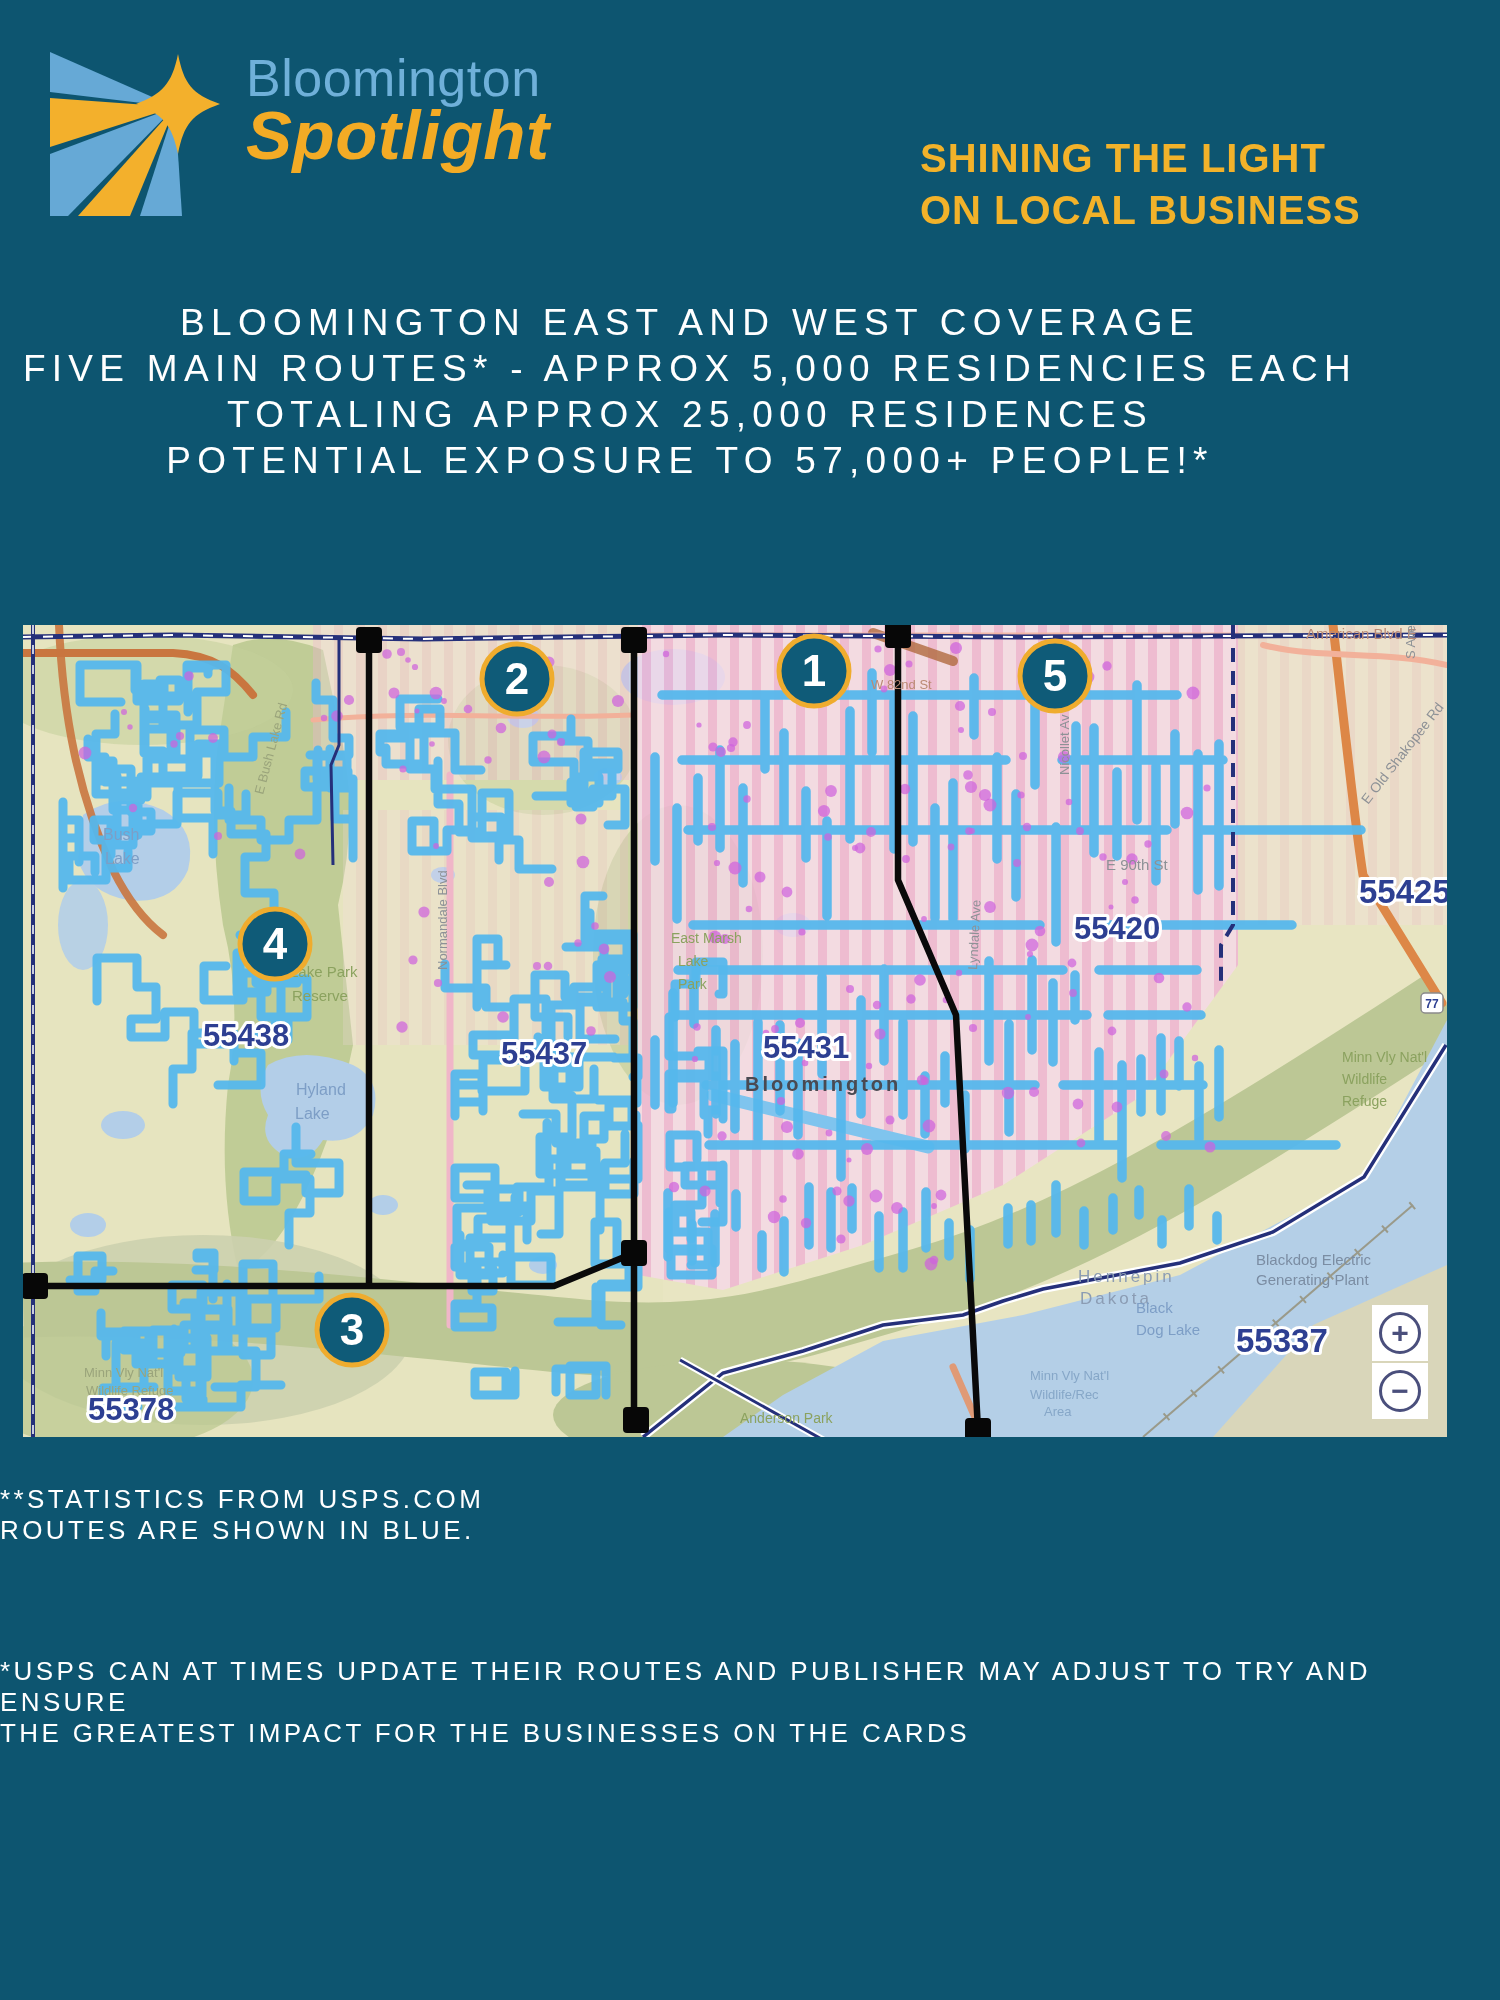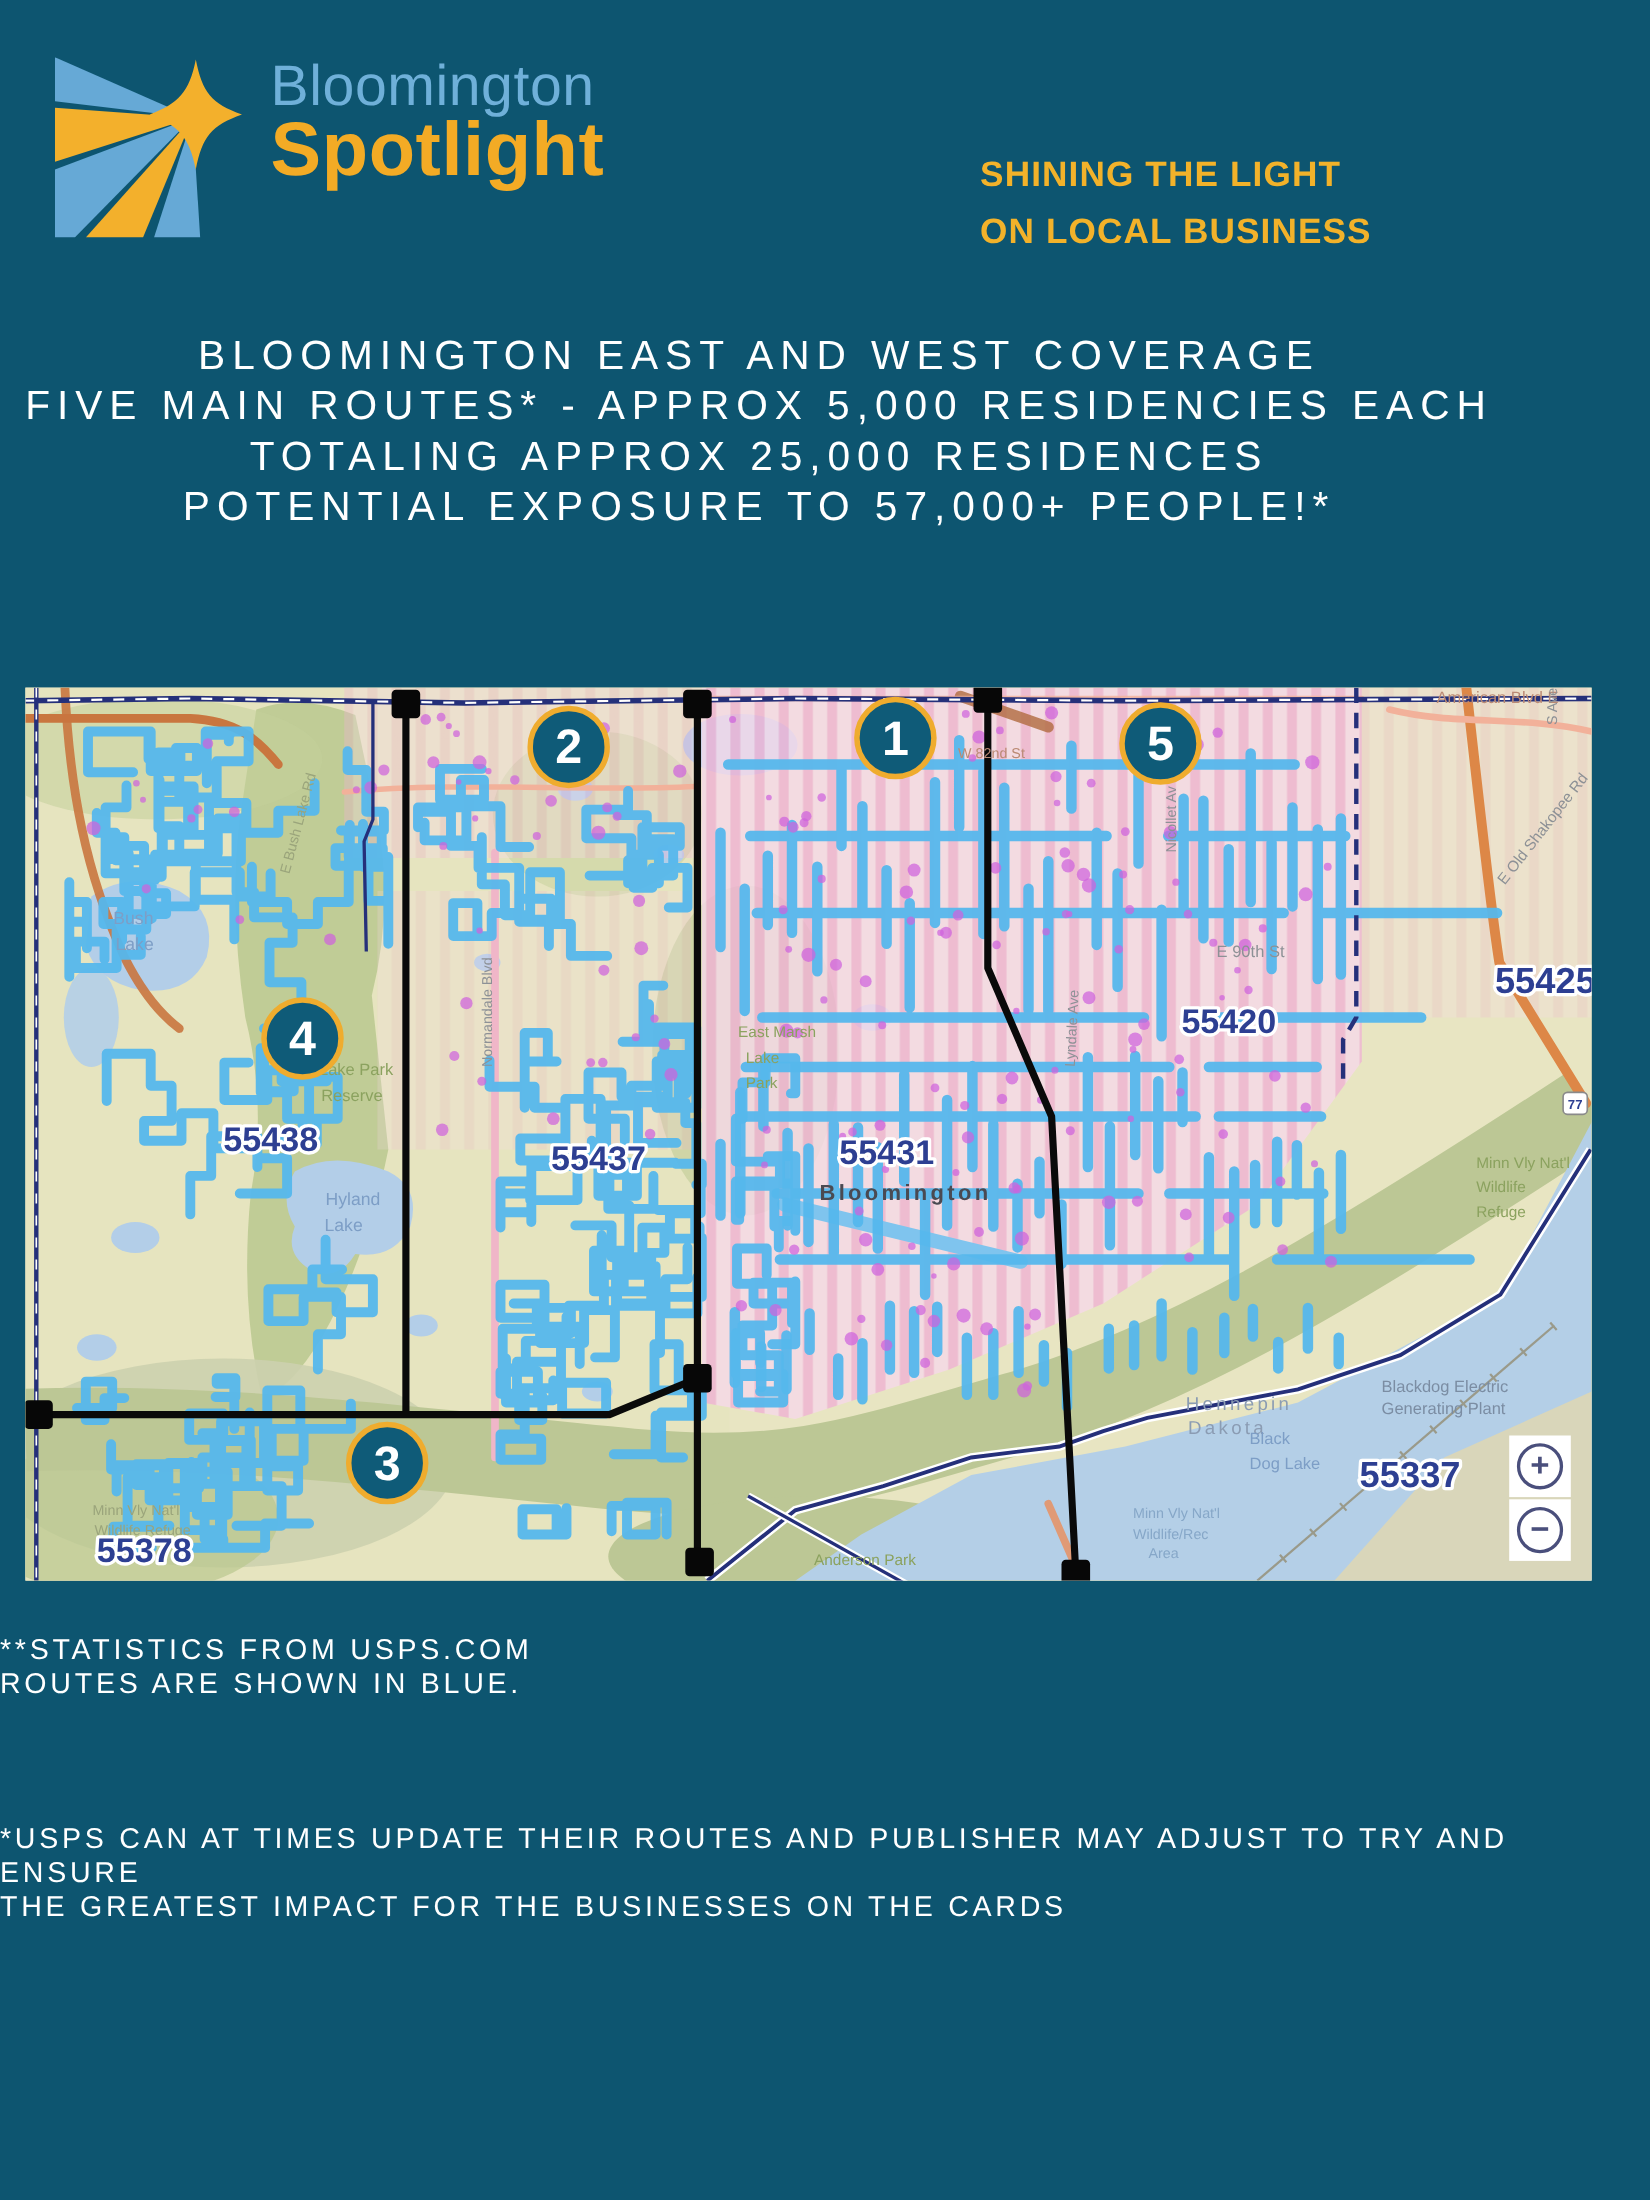--- a/index.html
+++ b/index.html
@@ -9,25 +9,25 @@
     font-family:"Liberation Sans", sans-serif;
   }
   
   .logo-mark{position:absolute;left:50px;top:52px;width:170px;height:164px;}
   .brand-top{
     position:absolute;left:246px;top:48px;font-size:52px;font-weight:500;
     color:#6fb0d9;letter-spacing:.5px;
   }
   .brand-bottom{
     position:absolute;left:246px;top:96px;font-size:69px;font-weight:600;
-    color:#f3ab25;letter-spacing:.5px;
+    color:#f3ab25;letter-spacing:.5px;font-style:italic;
   }
   .tagline{
-    position:absolute;left:891px;top:132px;width:560px;
-    color:#f2b22a;font-size:32px;font-weight:600;line-height:52px;letter-spacing:1px;
+    position:absolute;left:920px;top:132px;width:560px;
+    color:#f2b22a;font-size:40px;font-weight:600;line-height:52px;letter-spacing:1px;
   }
   
   .headline{
     position:absolute;left:0;top:300px;width:1380px;text-align:center;
     color:#ffffff;font-size:37px;font-weight:400;line-height:46px;letter-spacing:.17em;
   }
   
   .map-wrap{
     position:absolute;left:23px;top:625px;width:1424px;height:812px;
     background:#e8e5c2;overflow:hidden;

